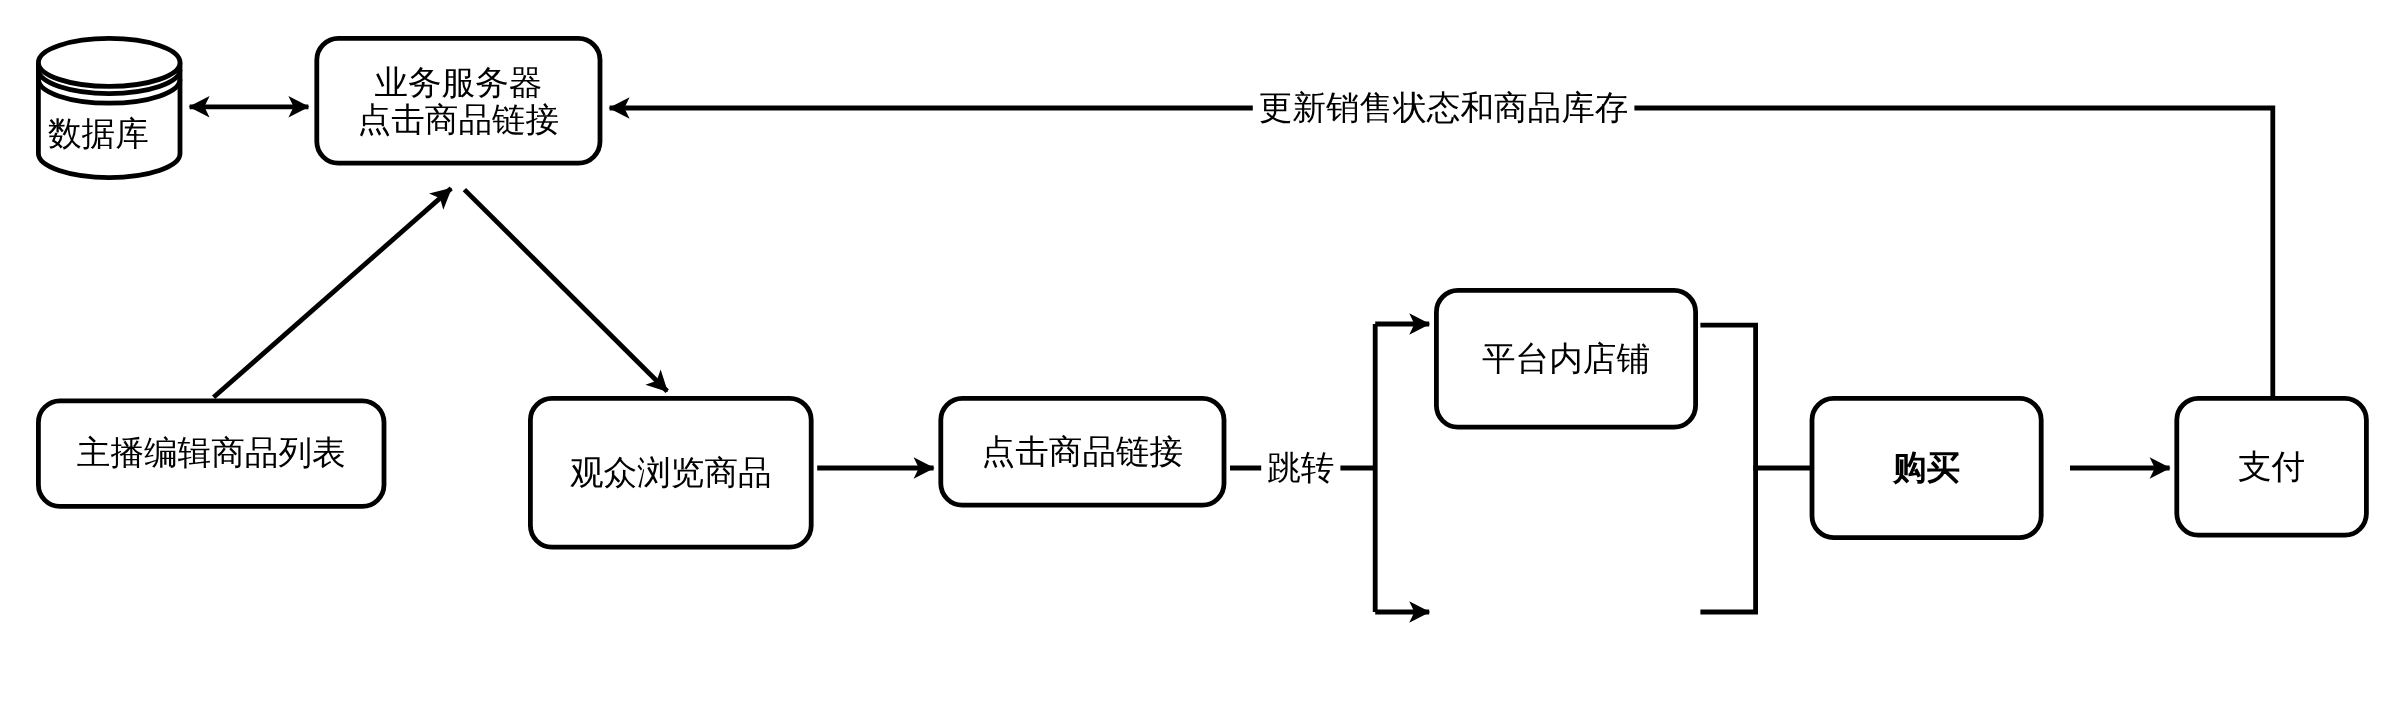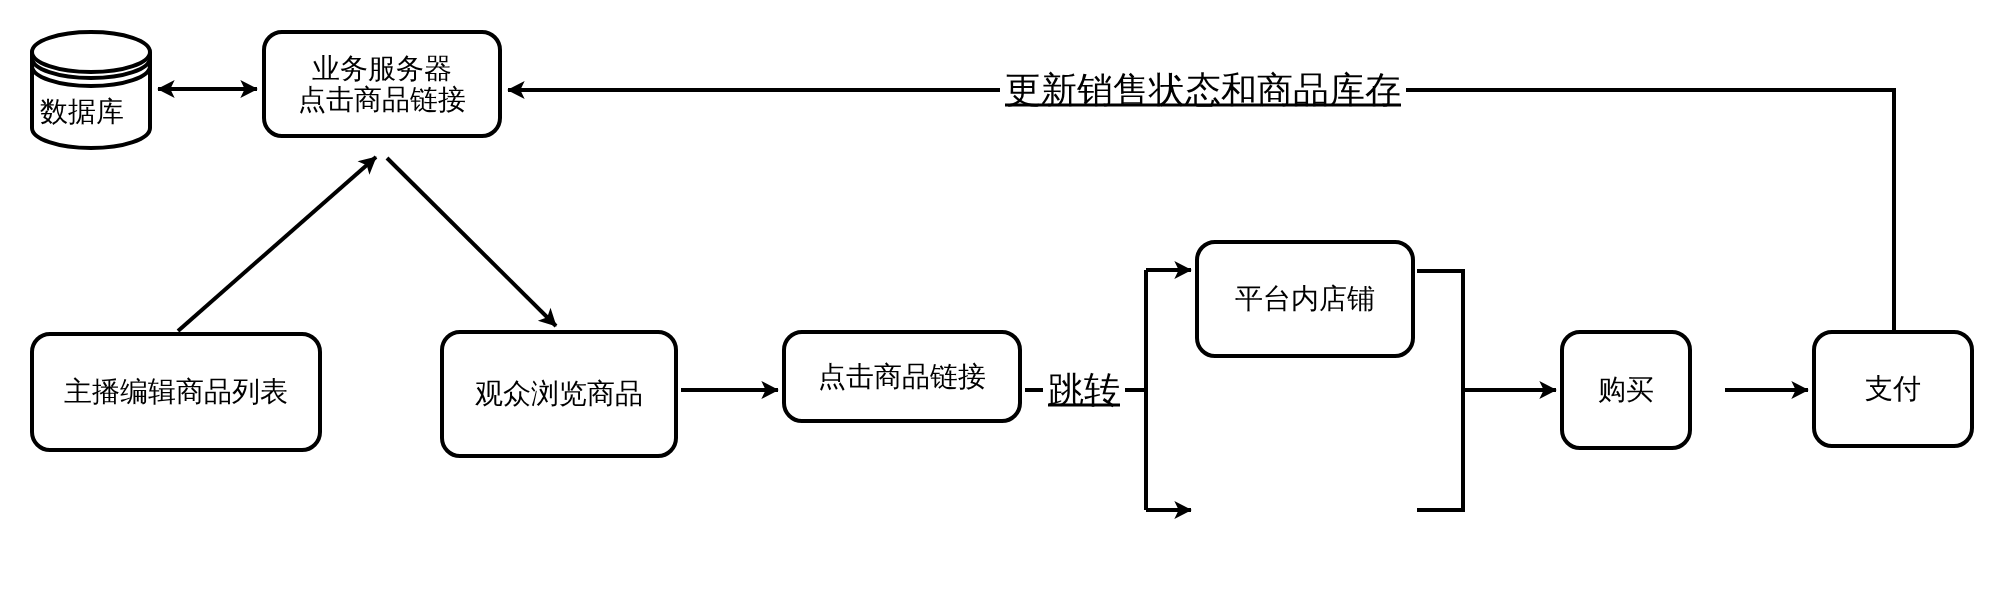--- a/index.html
+++ b/index.html
@@ -15,21 +15,21 @@
     border:4px solid var(--stroke); border-radius:20px; background:var(--bg);
     display:flex; flex-direction:column; align-items:center; justify-content:center;
     text-align:center; font-size:28px; line-height:1.12; white-space:nowrap;
   }
   .shape-label {
     position:absolute; display:flex; align-items:center; justify-content:center;
     font-size:28px; white-space:nowrap;
   }
   .edge-label {
     position:absolute; transform:translate(-50%,-50%);
-    background:var(--bg); padding:0 5px; font-size:36px; white-space:nowrap;text-decoration:underline;
+    background:var(--bg); padding:0 5px; font-size:28px; white-space:nowrap;
   }
 </style>
 </head>
 <body>
 
 <div class="canvas">
 
   <svg class="edges" width="2006" height="604" viewBox="0 0 2006 604" xmlns="http://www.w3.org/2000/svg">
     <defs>
       <marker id="arrow" viewBox="0 0 12 12" refX="11" refY="6" markerWidth="5" markerHeight="5" orient="auto-start-reverse" markerUnits="strokeWidth">
@@ -71,38 +71,38 @@
 
   <div class="shape-label" style="left:30px; top:78px; width:104px; height:68px;">
     <span>数据库</span>
   </div>
 
   <div class="node" style="left:262px; top:30px; width:240px; height:108px;">
     <div>业务服务器</div>
     <div>点击商品链接</div>
   </div>
 
-  <div class="node" style="left:30px; top:332px; width:292px; height:120px;">
+  <div class="node" style="left:30px; top:332px; width:292px; height:92px;">
     <div>主播编辑商品列表</div>
   </div>
 
   <div class="node" style="left:440px; top:330px; width:238px; height:128px;">
     <div>观众浏览商品</div>
   </div>
 
   <div class="node" style="left:782px; top:330px; width:240px; height:93px;">
     <div>点击商品链接</div>
   </div>
 
   <div class="node" style="left:1195px; top:212px; width:220px; height:118px;margin-top:28px;">
     <div>平台内店铺</div>
   </div>
 
 
-  <div class="node" style="left:1560px; top:330px; width:132px; height:120px;">
+  <div class="node" style="left:1508px; top:330px; width:195px; height:120px;font-weight:bold;">
     <div>购买</div>
   </div>
 
   <div class="node" style="left:1812px; top:330px; width:162px; height:118px;">
     <div>支付</div>
   </div>
 
   <div class="edge-label" style="left:1084px; top:390px;">跳转</div>
 
   <div class="edge-label" style="left:1203px; top:90px;">更新销售状态和商品库存</div>

